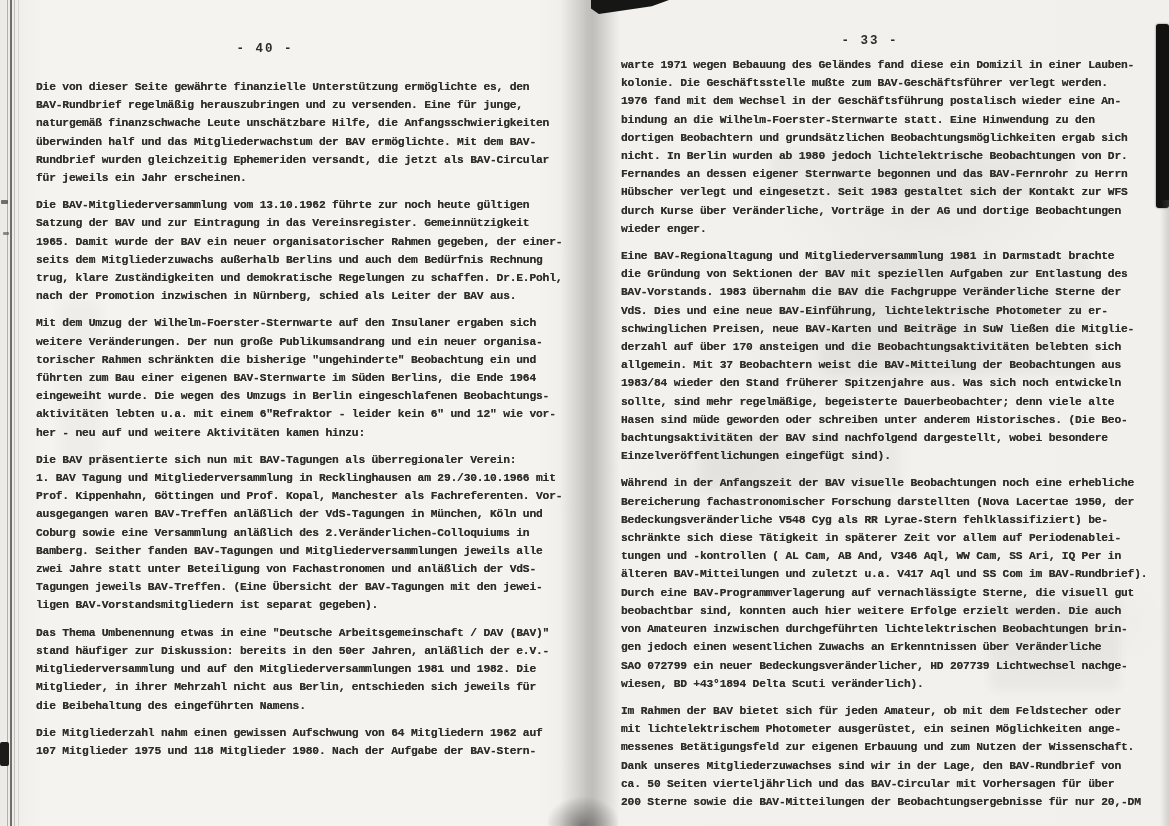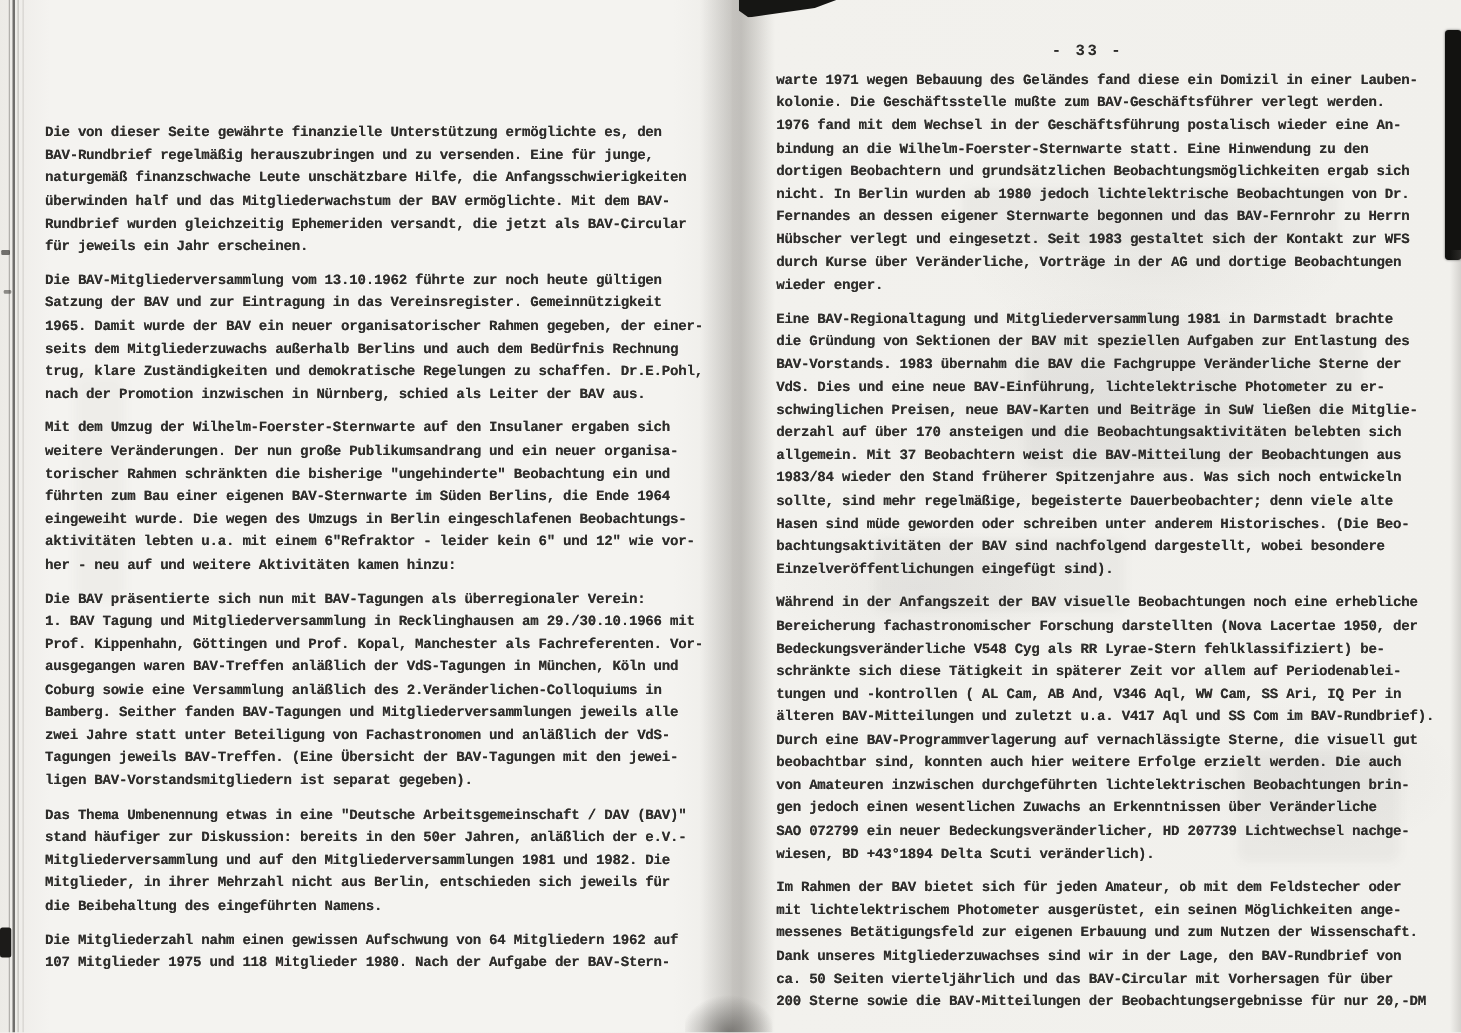--- a/index.html
+++ b/index.html
@@ -68,41 +68,42 @@
     position:absolute;text-align:center;
     font-size:12.5px;font-weight:bold;letter-spacing:2px;color:#2c2b29;
   }
   .pagenum-left{left:0;top:42px;width:530px;}
   .pagenum-right{left:584px;top:34px;width:572px;}
   .col{
     position:absolute;color:#2e2d2b;font-weight:bold;
     font-size:11.3px;line-height:18.2px;letter-spacing:-0.2px;
     text-shadow:0 0 .5px rgba(46,45,43,.75);
   }
-  .col-left{left:36px;top:78px;width:548px;margin-top:20px;}
+  .col-left{left:36px;top:78px;width:548px;}
   .col-right{left:621px;top:56px;width:542px;}
   .para{margin:0 0 9px 0;white-space:pre-line;}
   .para.tight{margin-top:-6px;}
 </style>
 </head>
 <body>
 
 <div class="scan">
 
   <div class="paper-left"></div>
   <div class="paper-right"></div>
   <div class="gutter"></div>
   <div class="gutter-bottom"></div>
 
   <div class="smudge sm1"></div>
   <div class="smudge sm2"></div>
   <div class="smudge sm3"></div>
   <div class="smudge sm4"></div>
   <div class="smudge sm5"></div>
 
+  <div class="pagenum pagenum-left">- 40 -</div>
 
   <div class="col col-left">
     <p class="para">Die von dieser Seite gewährte finanzielle Unterstützung ermöglichte es, den
 BAV-Rundbrief regelmäßig herauszubringen und zu versenden. Eine für junge,
 naturgemäß finanzschwache Leute unschätzbare Hilfe, die Anfangsschwierigkeiten
 überwinden half und das Mitgliederwachstum der BAV ermöglichte. Mit dem BAV-
 Rundbrief wurden gleichzeitig Ephemeriden versandt, die jetzt als BAV-Circular
 für jeweils ein Jahr erscheinen.</p>
     <p class="para">Die BAV-Mitgliederversammlung vom 13.10.1962 führte zur noch heute gültigen
 Satzung der BAV und zur Eintragung in das Vereinsregister. Gemeinnützigkeit

